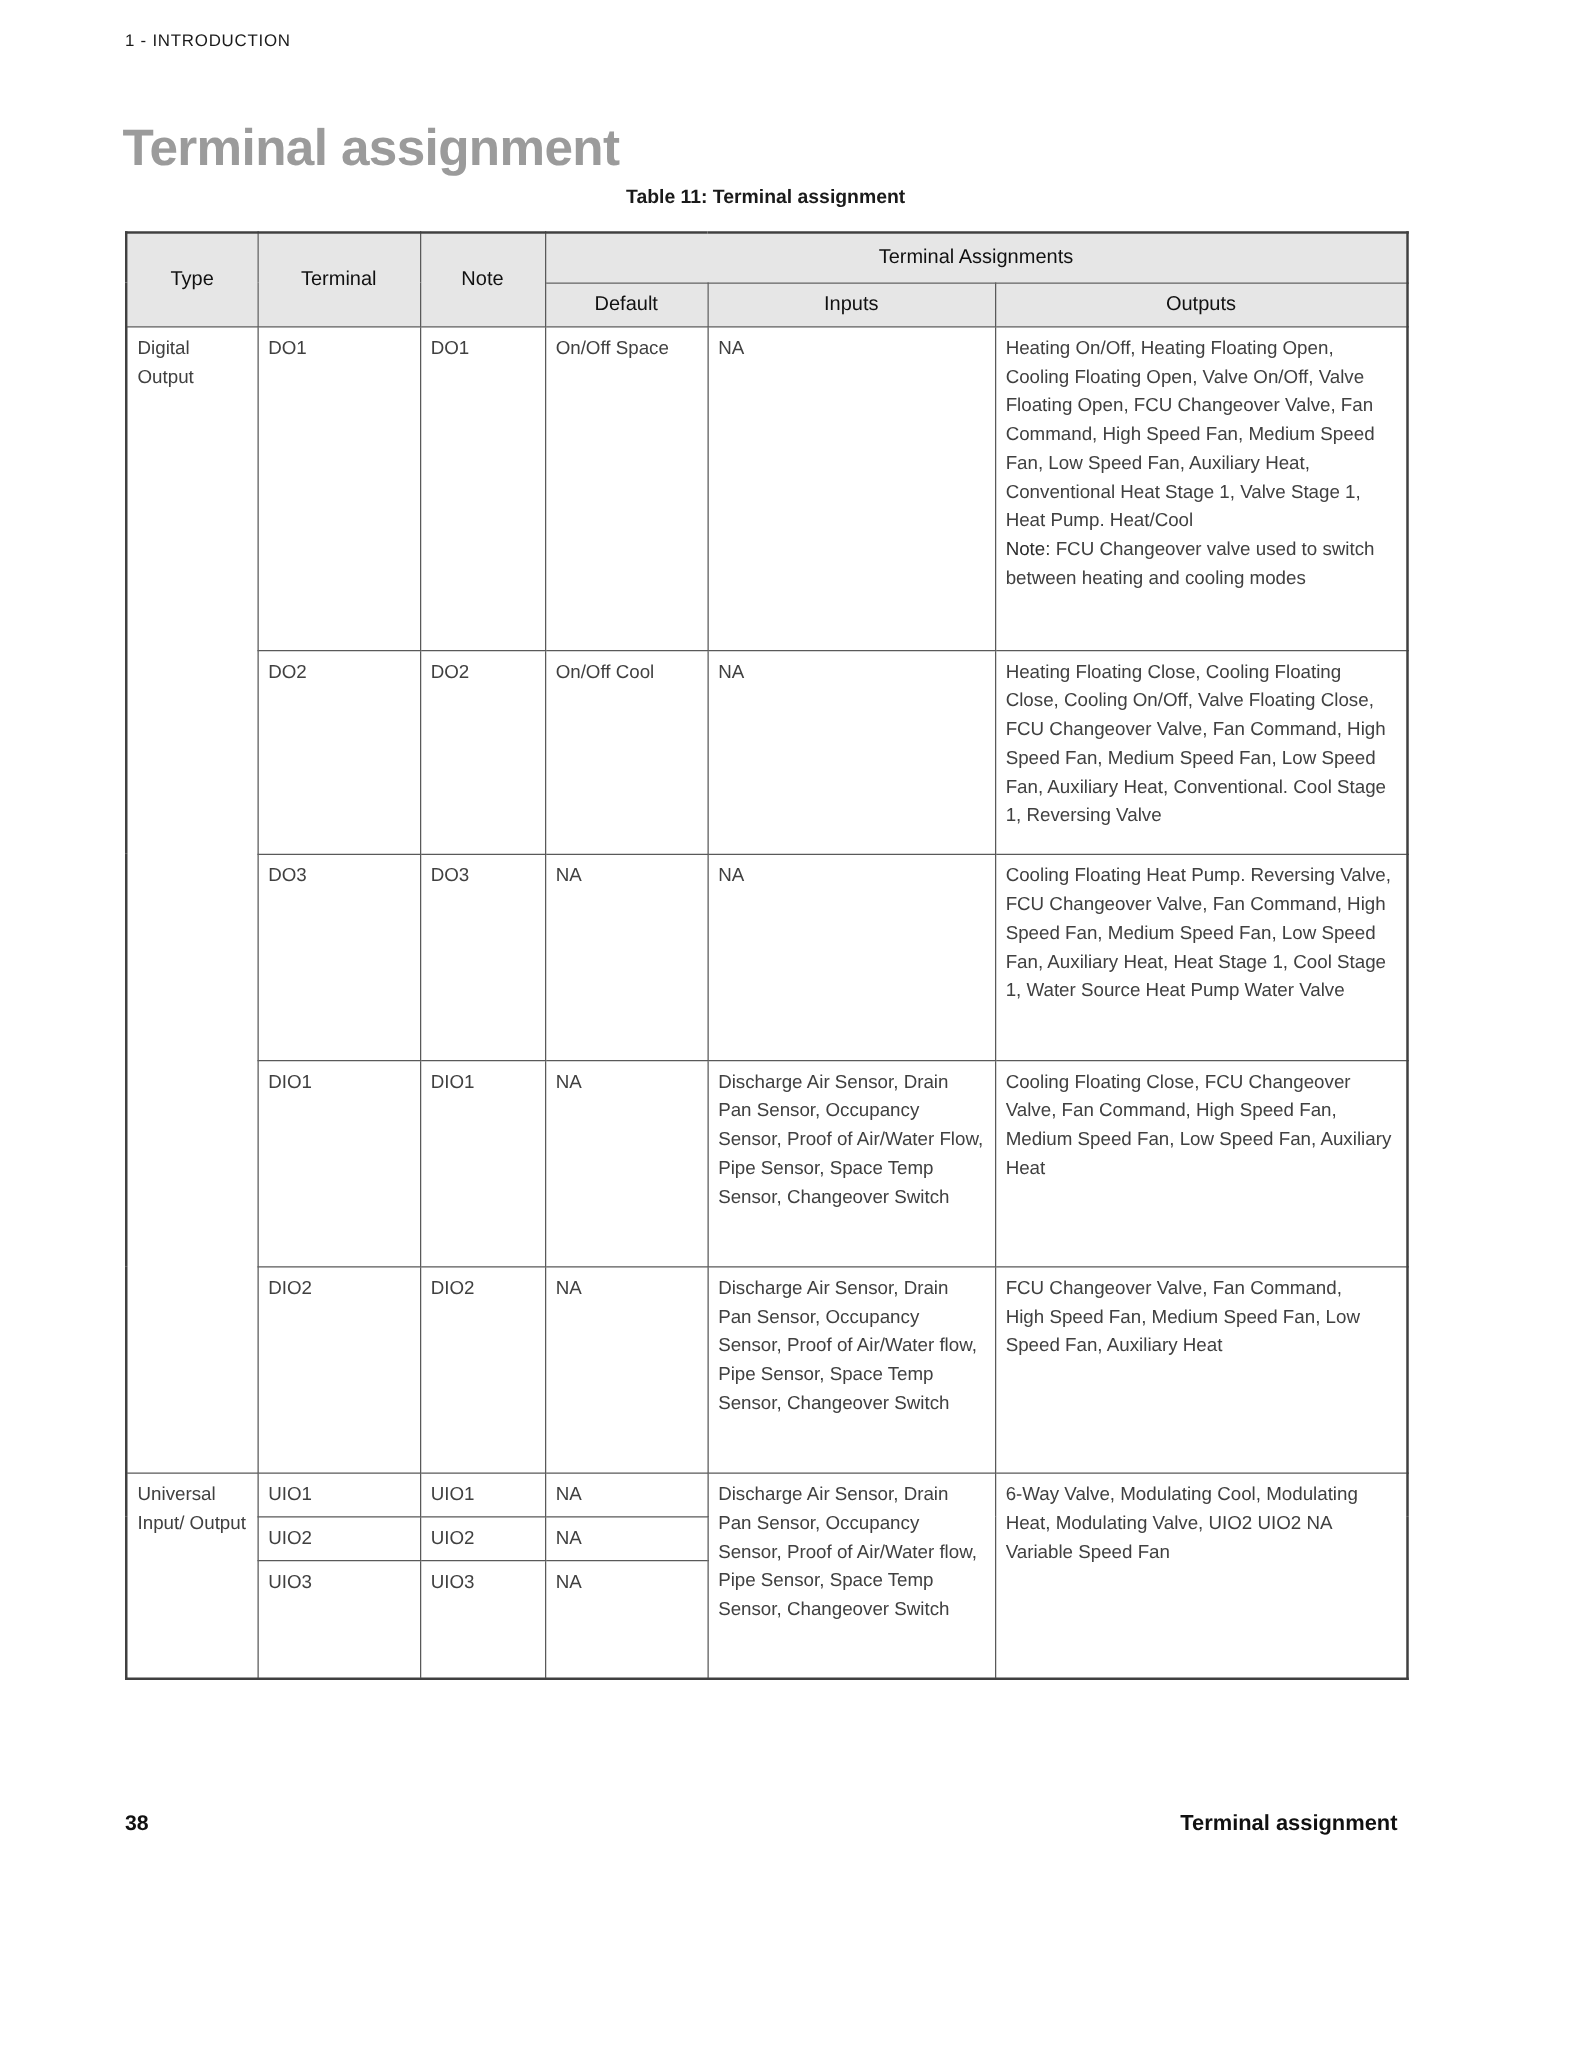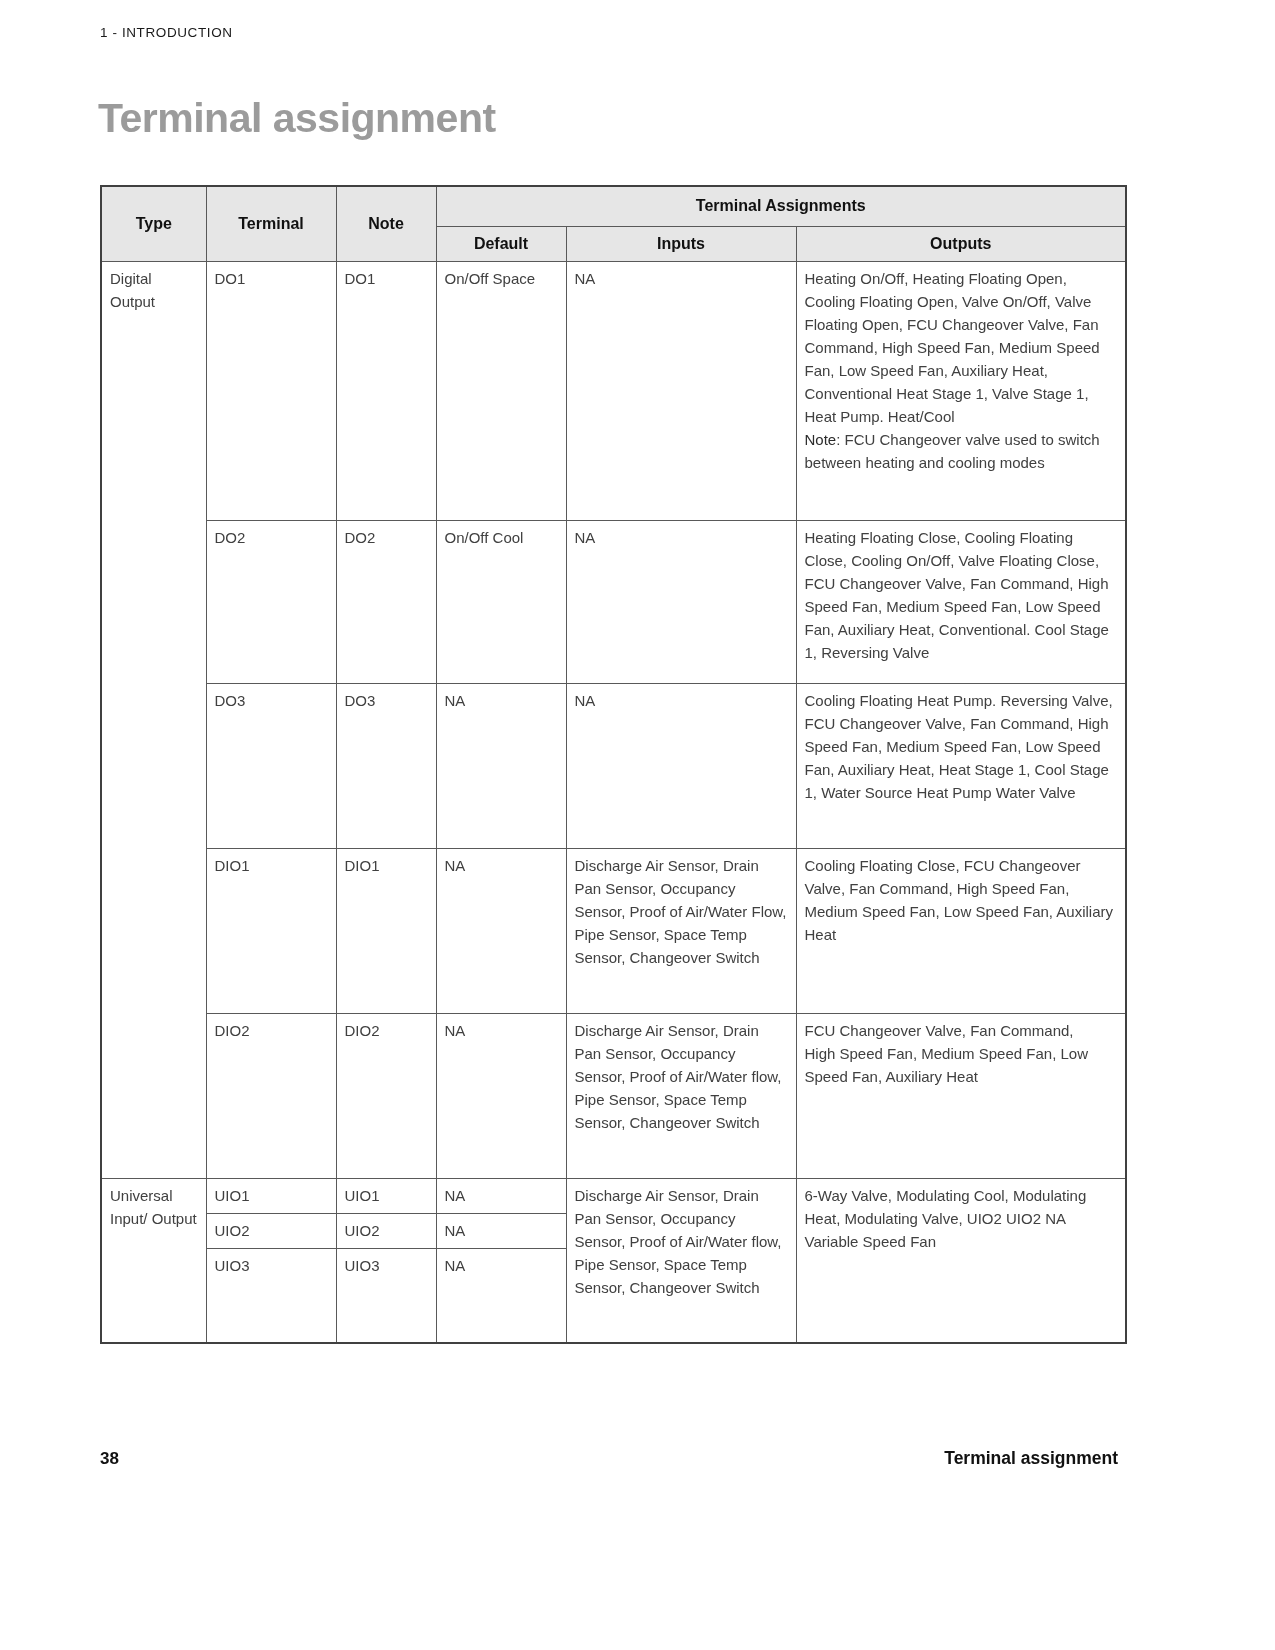--- a/index.html
+++ b/index.html
@@ -61,21 +61,21 @@
     vertical-align: top;
     padding: 5px 8px 6px 8px;
     line-height: 23px;
     white-space: pre-line;
     overflow: hidden;
   }
 
   .term-table th {
     background: #e6e6e6;
     color: #111111;
-    font-weight: 700;
+    font-weight: 400;
     font-size: 16px;
     text-align: center;
     vertical-align: middle;
     white-space: normal;
   }
 
   .term-table td { color: #404040; }
 
   .bold { font-weight: 400; color: #2b2b2b; }
 
@@ -93,20 +93,21 @@
 </style>
 </head>
 <body>
 
 <div class="page">
 
   <div class="breadcrumb">1 - INTRODUCTION</div>
 
   <h1 class="page-title">Terminal assignment</h1>
 
+  <div class="table-caption">Table 11: Terminal assignment</div>
 
   <table class="term-table">
     <colgroup>
       <col style="width:105px">
       <col style="width:130px">
       <col style="width:100px">
       <col style="width:130px">
       <col style="width:230px">
       <col style="width:330px">
     </colgroup>

